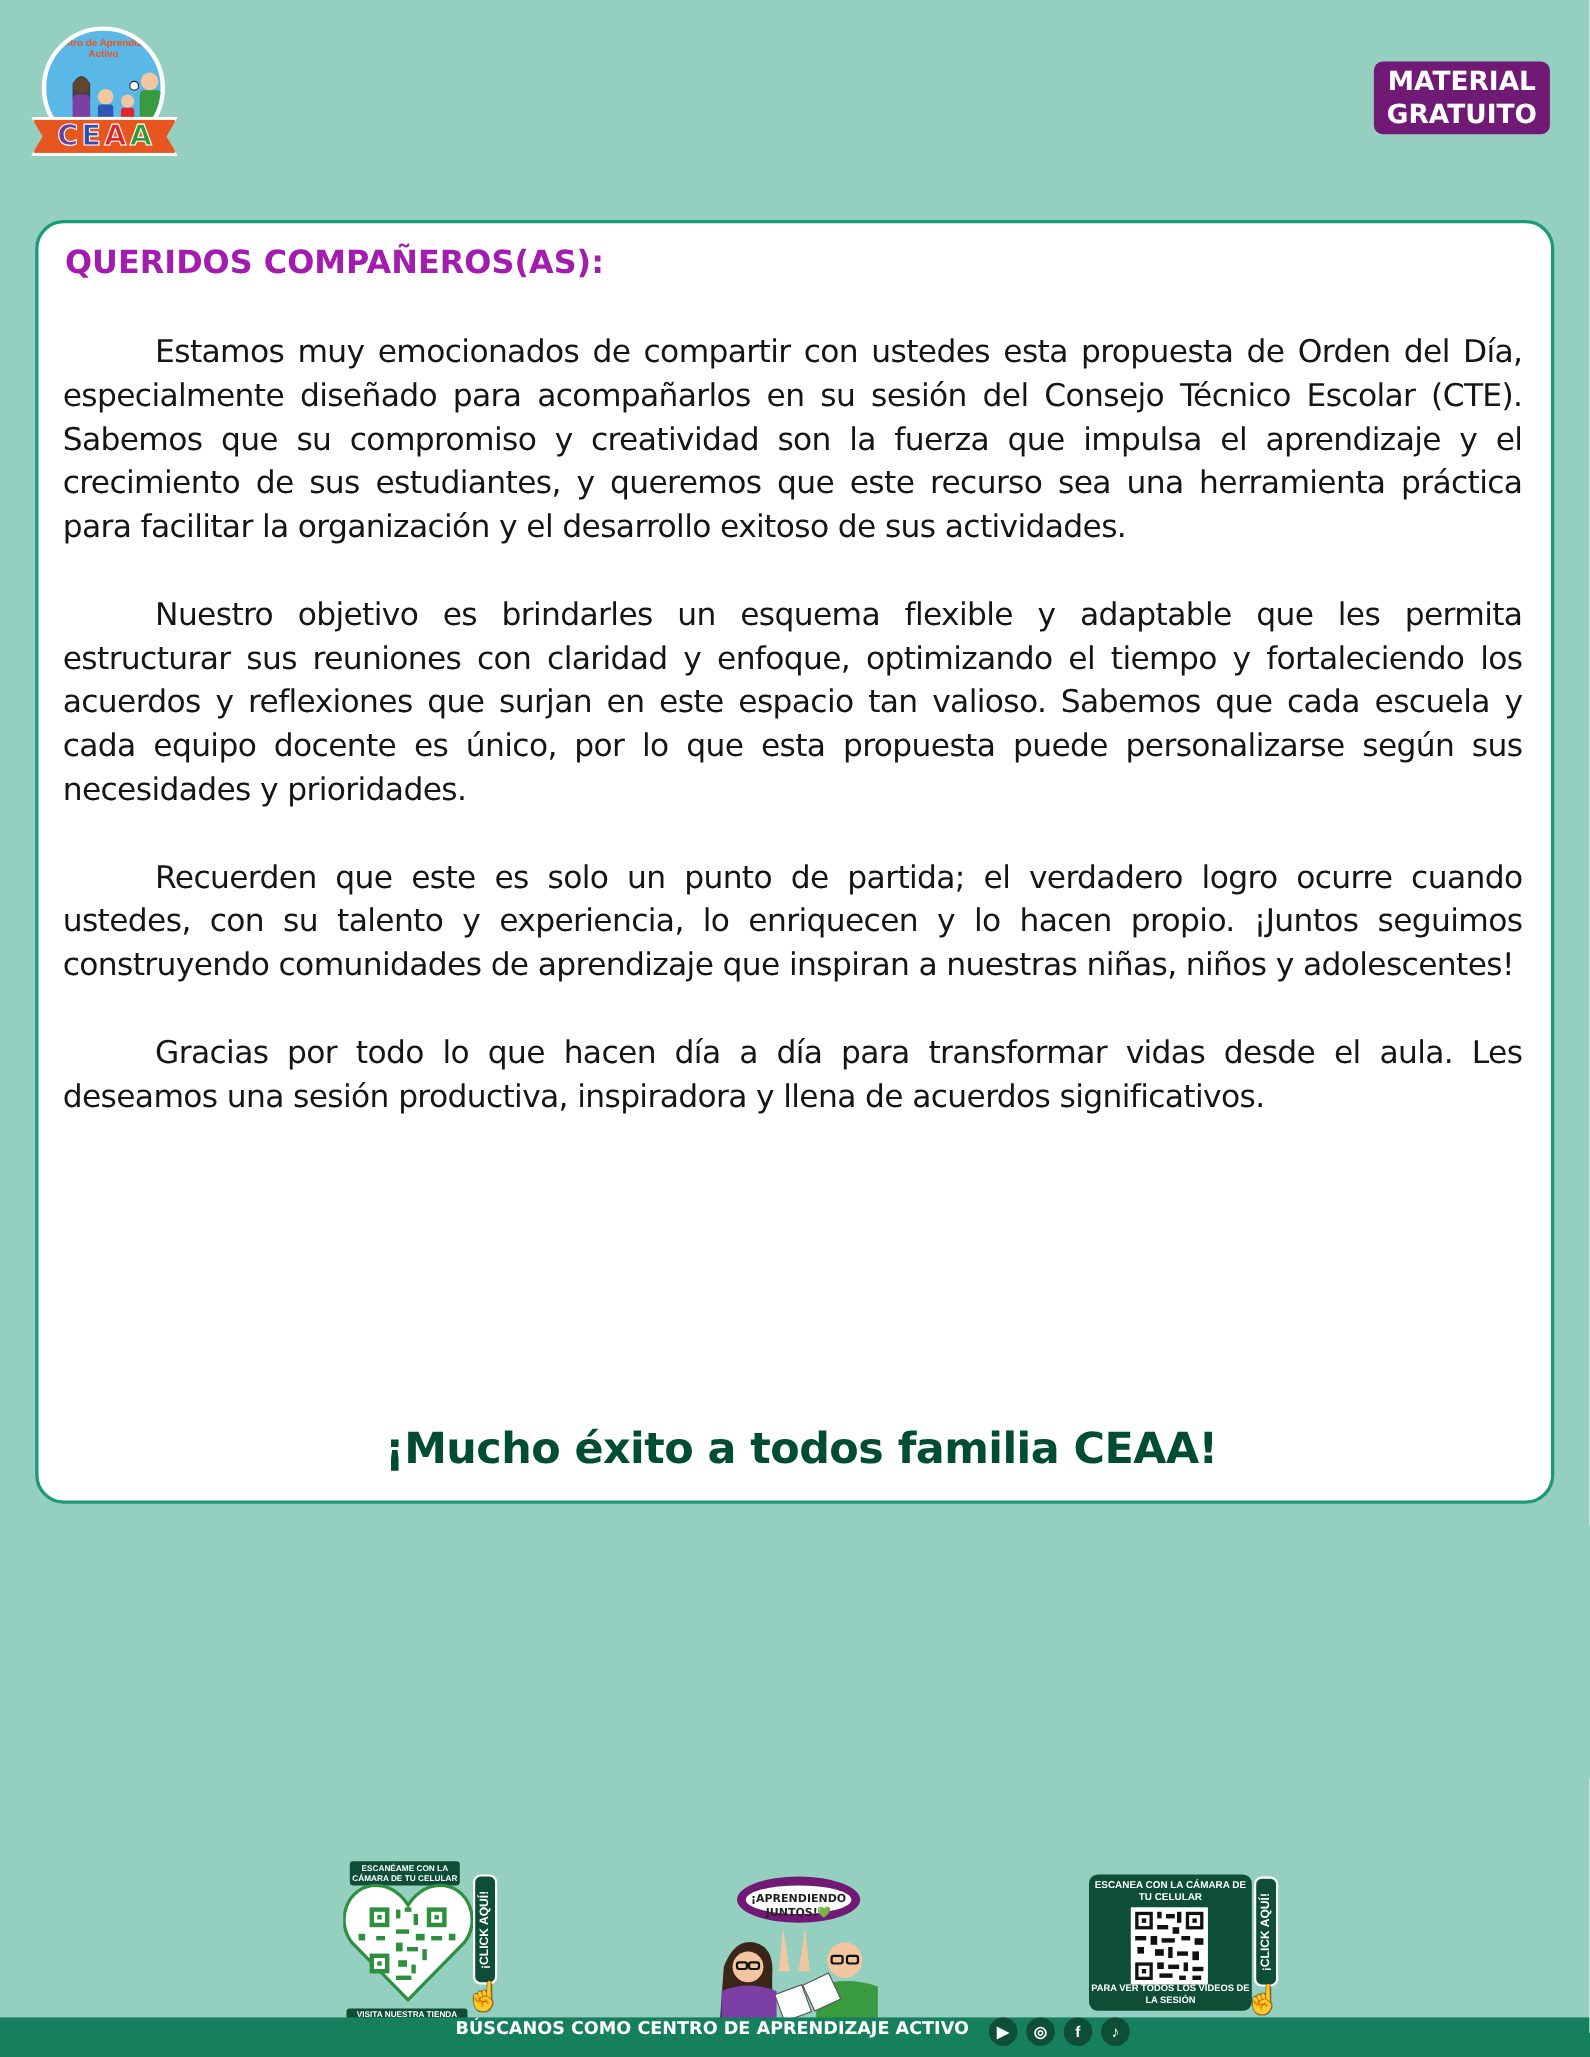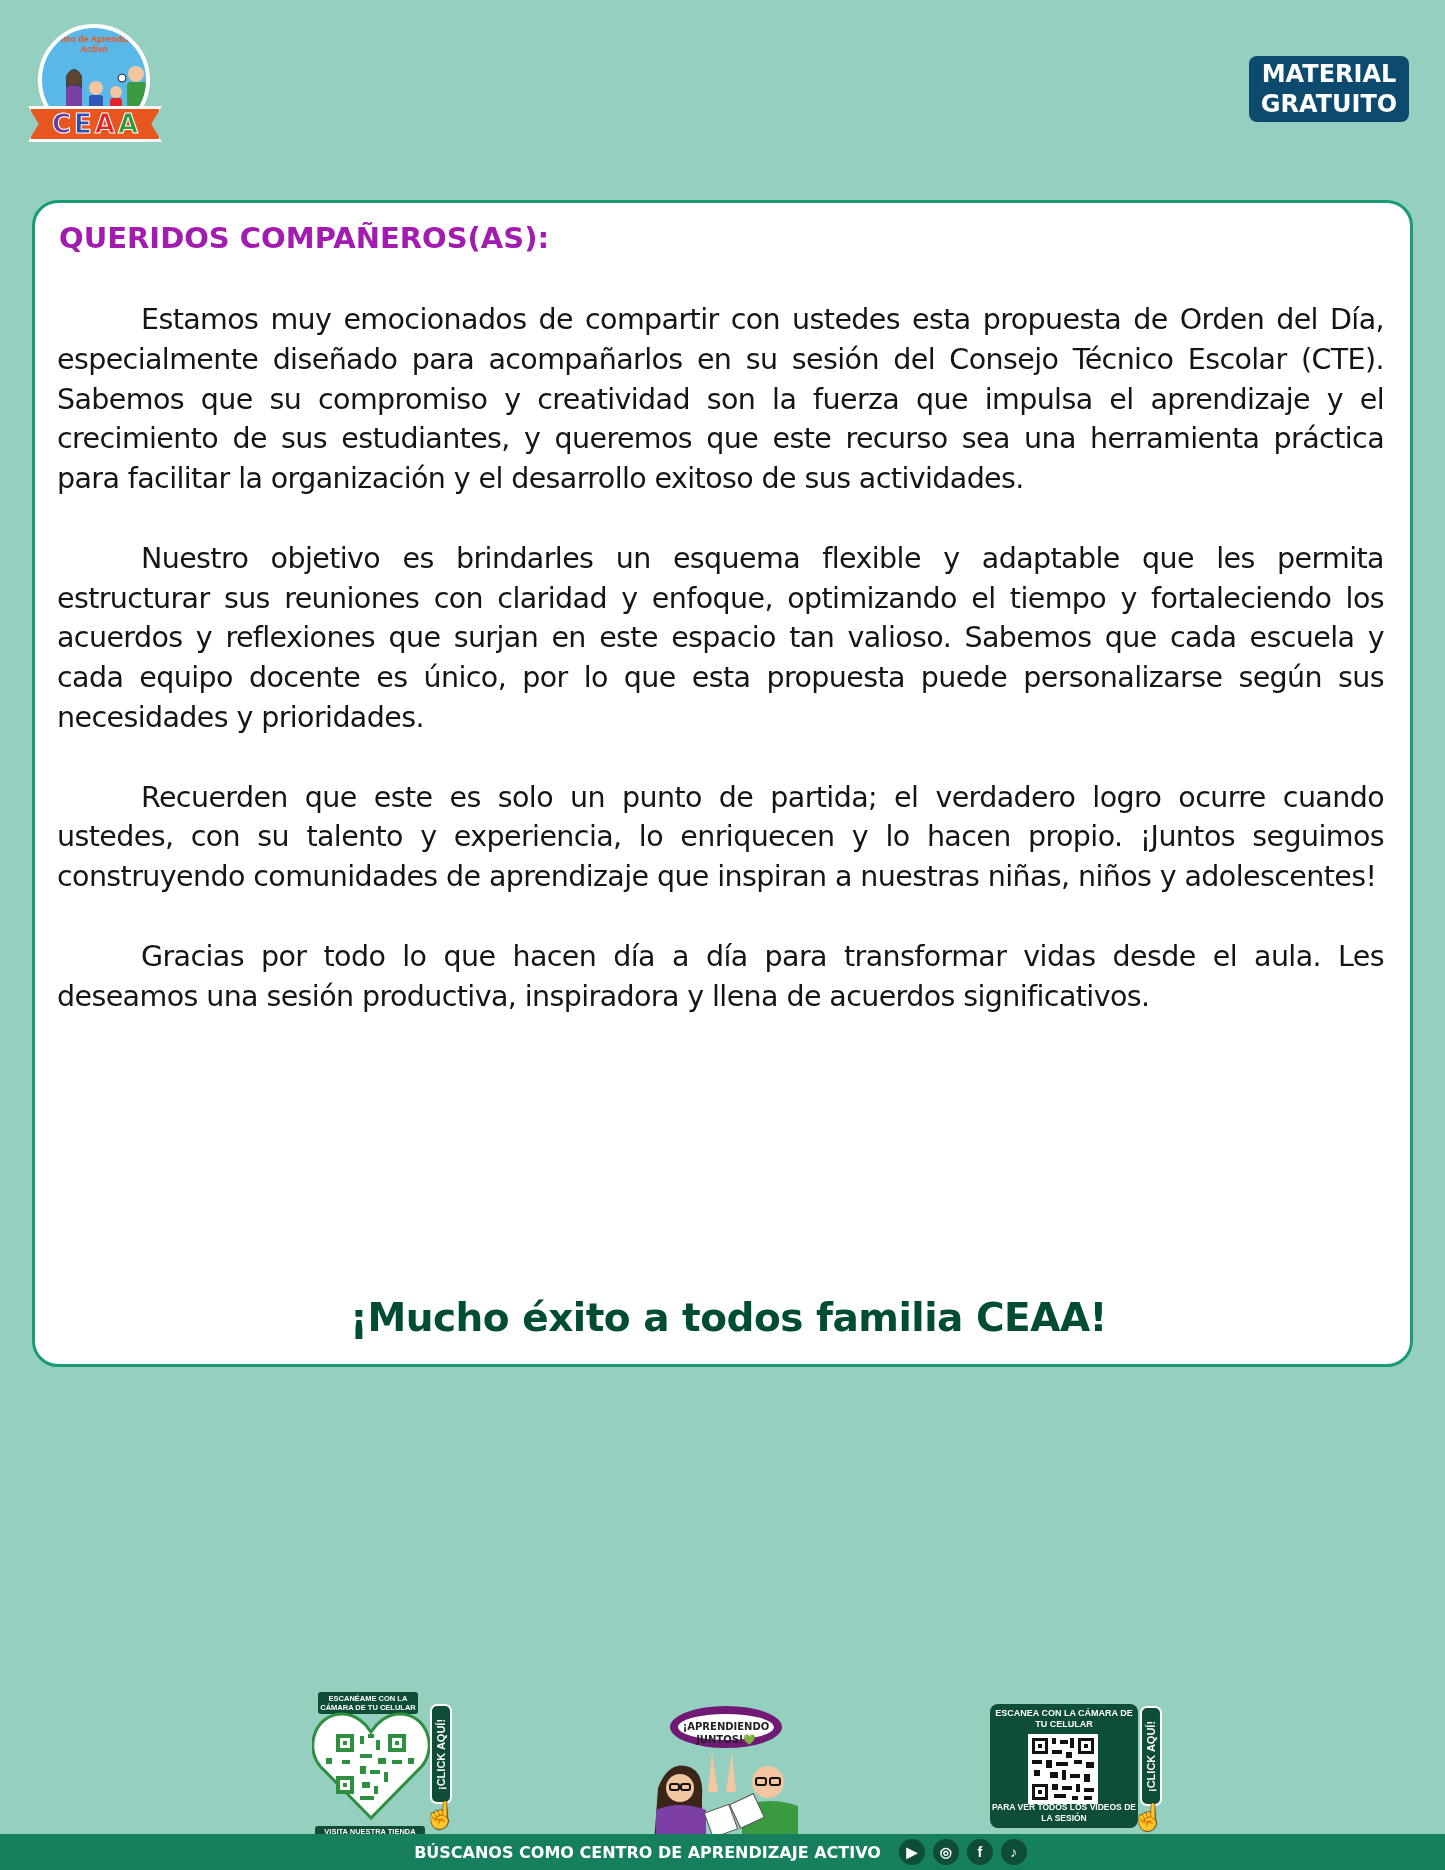--- a/index.html
+++ b/index.html
@@ -22,21 +22,21 @@
   .logo .banner {
     position:absolute; left:0; top:82px; width:134px; height:36px;
     background:#e8561f; border:3px solid #fff; box-sizing:border-box;
     display:flex; align-items:center; justify-content:center; gap:3px;
     clip-path:polygon(0 0,100% 0,92% 50%,100% 100%,0 100%,8% 50%);
   }
   .logo .banner span { font-family:"DejaVu Sans", sans-serif; font-weight:bold; font-size:26px; -webkit-text-stroke:1px #fff; }
 
   .badge {
     position:absolute; left:1249px; top:56px; width:160px; height:66px;
-    background:#0c4a6e; border-radius:8px; color:#fff;
+    background:#701a75; border-radius:8px; color:#fff;
     font-family:"DejaVu Sans", sans-serif; font-weight:bold; font-size:24px;
     line-height:30px; text-align:center; padding-top:3px; box-sizing:border-box;
   }
 
   .card {
     position:absolute; left:32px; top:200px; width:1381px; height:1167px;
     background:#fff; border:3px solid #1b9a76; border-radius:26px; box-sizing:border-box;
   }
   .card .heading {
     position:absolute; left:24px; top:18px;
@@ -87,21 +87,21 @@
     border-radius:8px; color:#fff; font-weight:bold; text-align:center;
   }
   .qr-video .panel .t1 { font-size:9px; line-height:11px; padding-top:4px; }
   .qr-video .panel .t2 { font-size:8.5px; line-height:11px; position:absolute; bottom:4px; left:0; right:0; }
   .qr-video .qr { position:absolute; left:38px; top:30px; width:70px; height:70px; background:#fff; }
   .qr-video .click-tab { left:150px; top:2px; width:18px; height:96px; }
   .qr-video .hand { left:142px; top:98px; }
 
   .footer {
     position:absolute; left:0; top:1834px; width:1445px; height:36px; background:#157f5e;
-    display:flex; align-items:center; justify-content:center; gap:8px;
+    display:flex; align-items:flex-start; justify-content:center; gap:8px;
   }
   .footer .label {
     font-family:"DejaVu Sans", sans-serif; font-weight:bold; font-size:16px; color:#fff; margin-right:10px;
     margin-left:-4px;
   }
   .footer .social {
     width:26px; height:26px; border-radius:50%; background:#0e4d36; color:#fff;
     display:flex; align-items:center; justify-content:center; font-size:14px; font-weight:bold;
   }
 </style>

